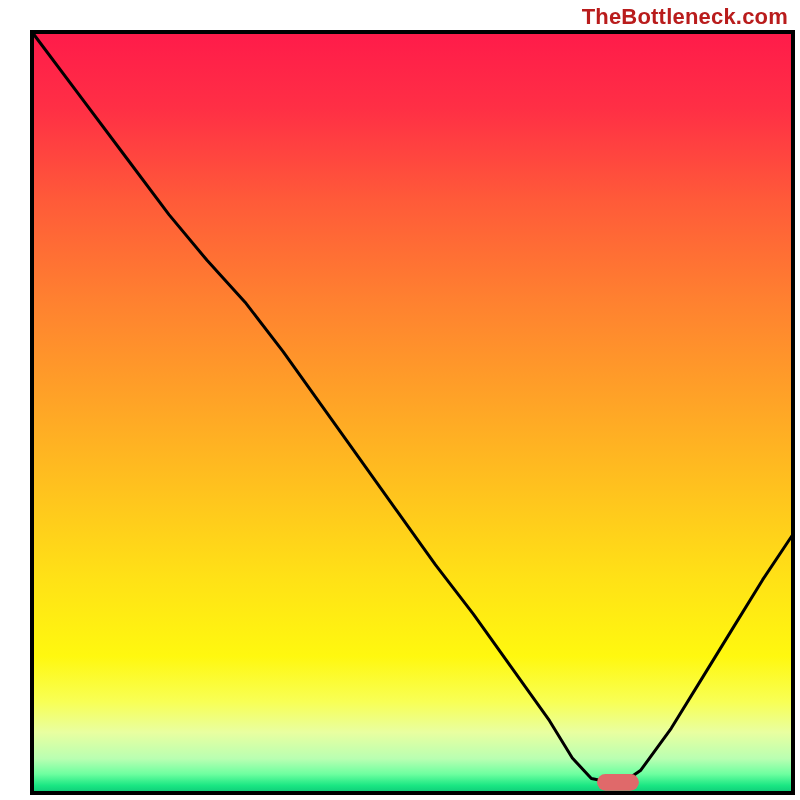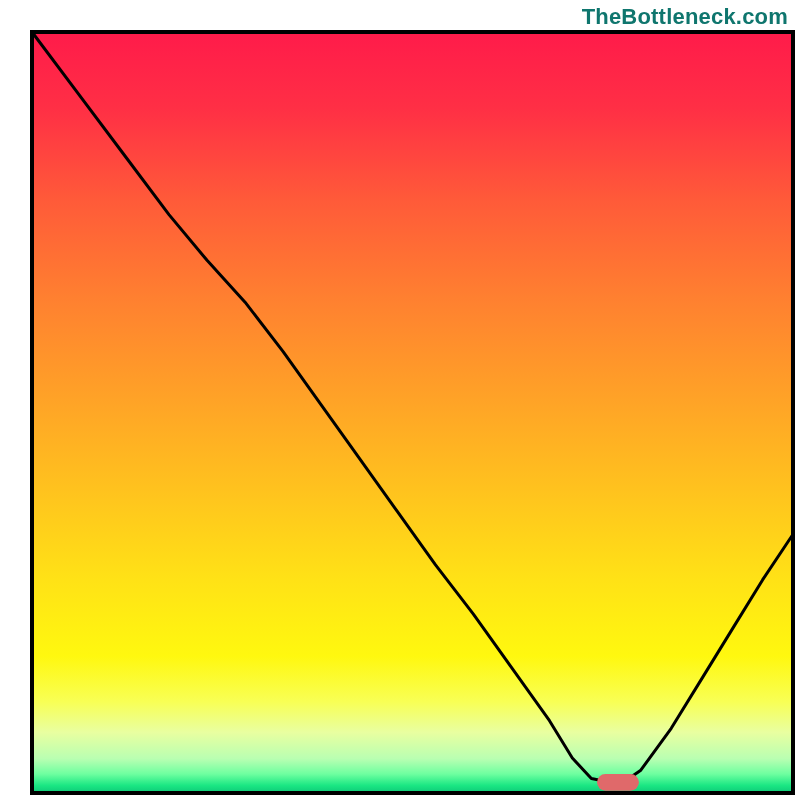--- a/index.html
+++ b/index.html
@@ -14,21 +14,21 @@
     position: relative;
     width: 800px;
     height: 800px;
   }
   .watermark {
     position: absolute;
     top: 4px;
     right: 12px;
     font-size: 22px;
     font-weight: 600;
-    color: #0f766e;
+    color: #b91c1c;
     letter-spacing: 0.2px;
     margin-left: 29px;
   }
   svg {
     display: block;
   }
 </style>
 </head>
 <body>
 <div class="wrap">

